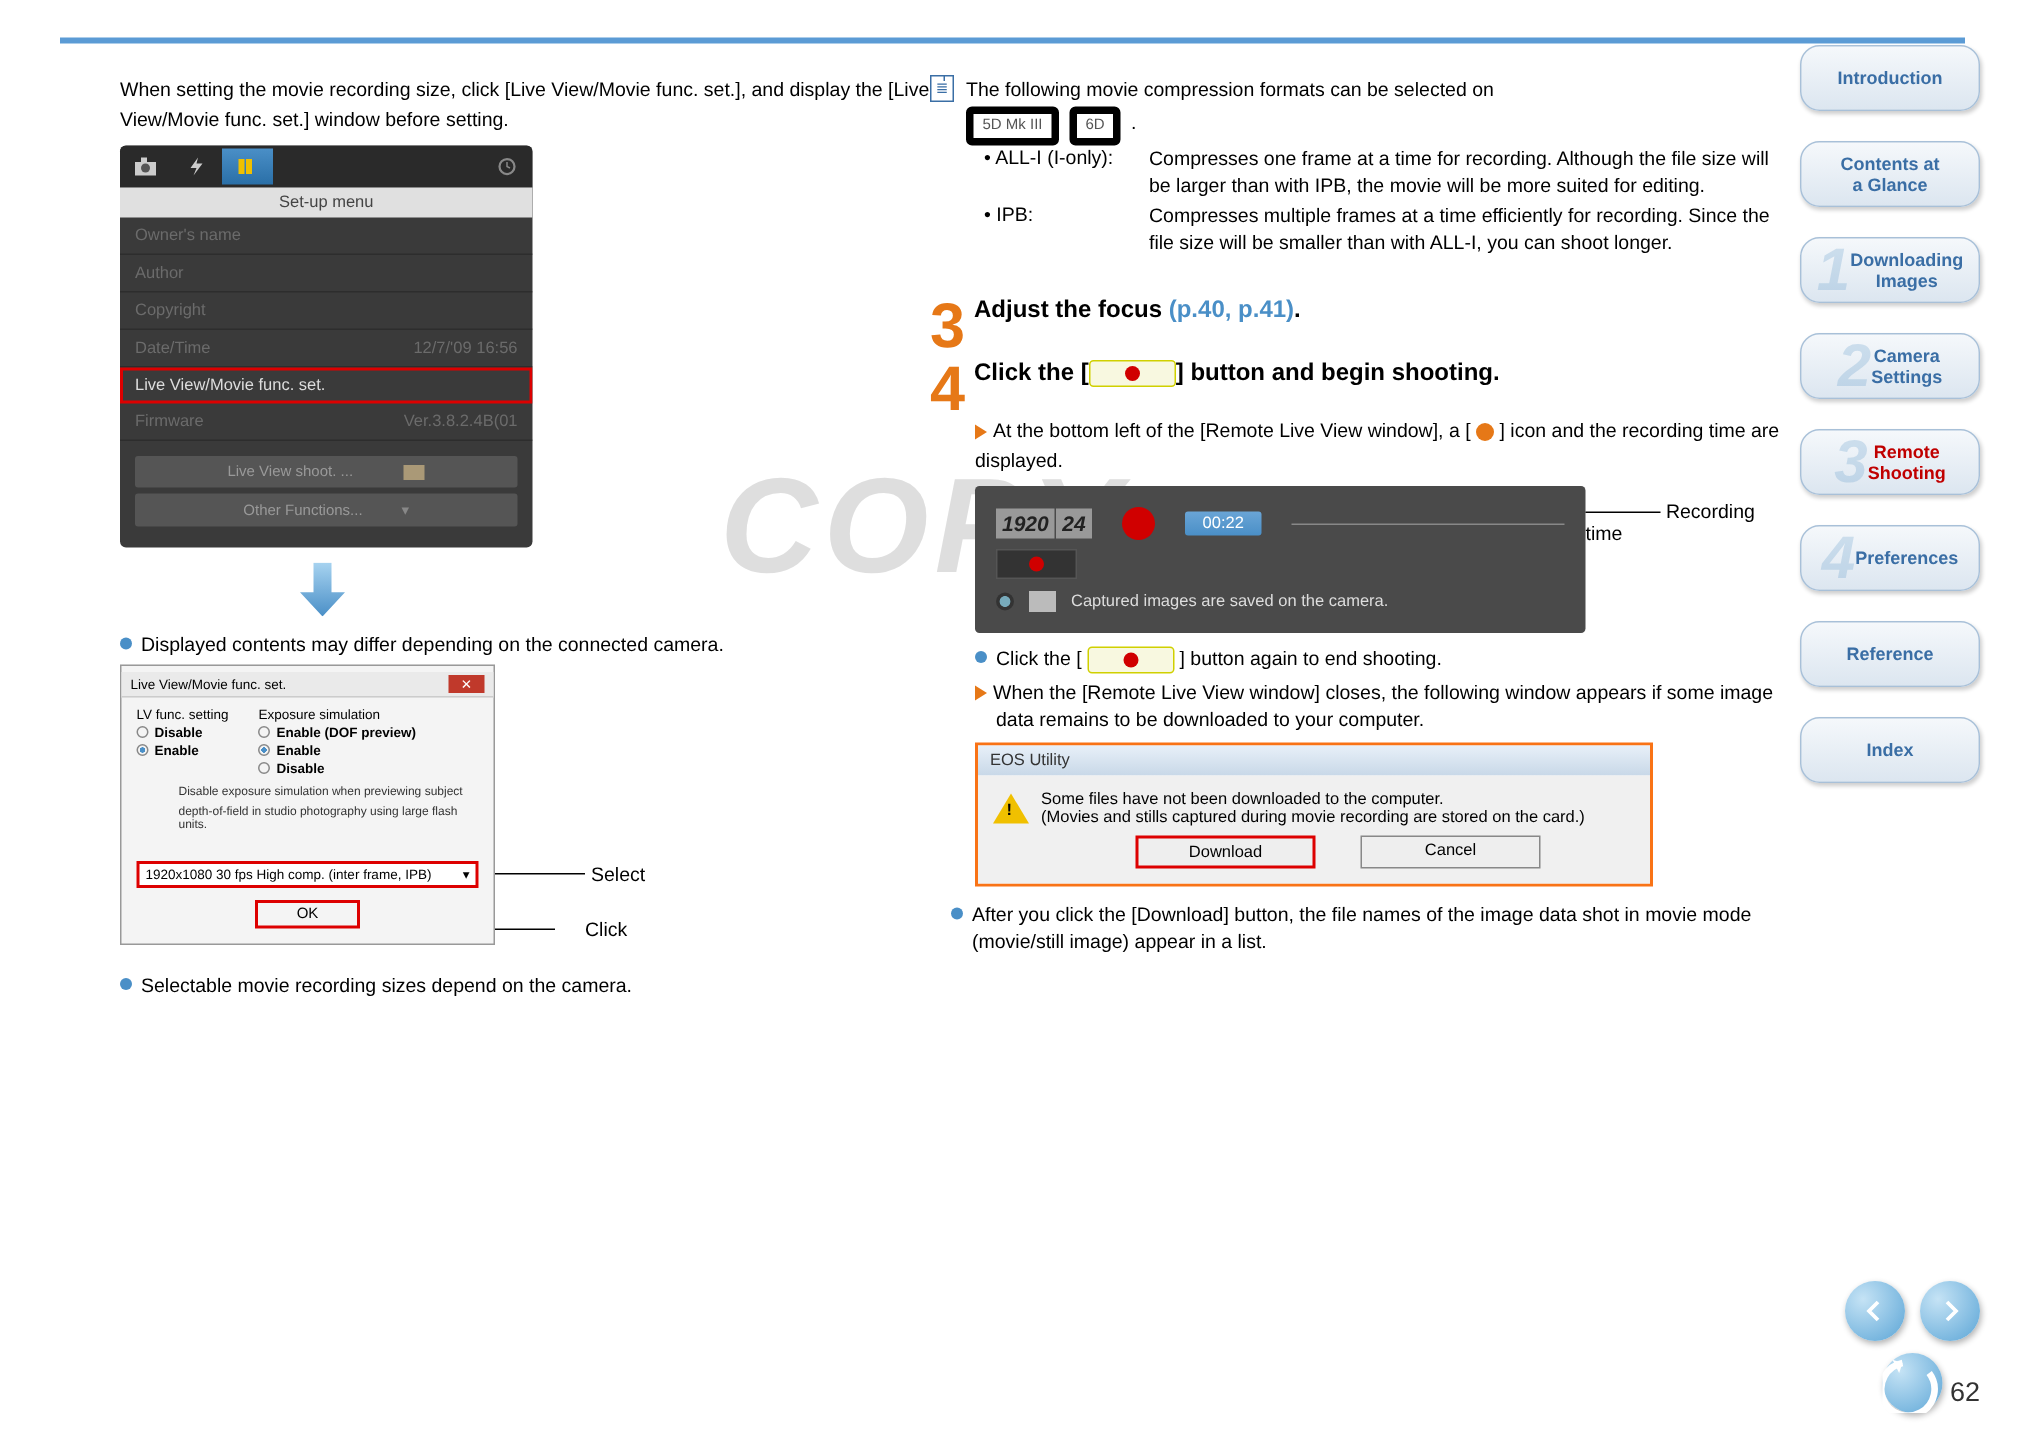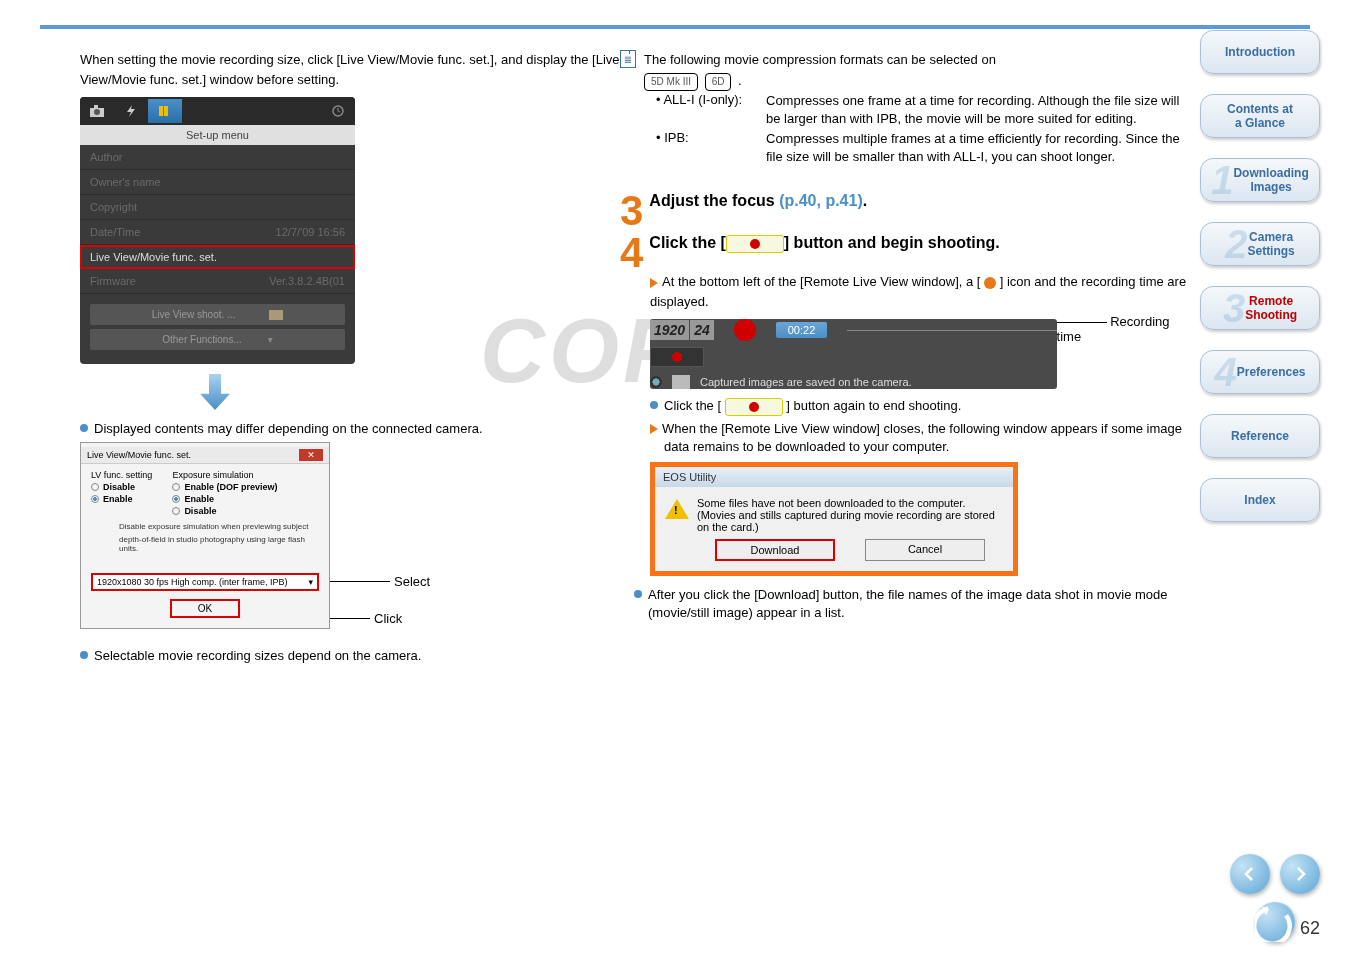--- a/index.html
+++ b/index.html
@@ -41,51 +41,51 @@
   .dialog-select { margin: 14px 10px 0; border: 2px solid #d00; padding: 2px 4px; background: #fff; display: flex; align-items: center; }
   .dialog-ok { margin: 8px auto 0; width: 70px; border: 2px solid #d00; text-align: center; padding: 2px; font-size: 10px; display:block;}
   
   .callout-row { display: flex; align-items: center; }
   .callout-line { width: 60px; height: 1px; background: #000; }
   .callout-short { width: 40px; height: 1px; background: #000; }
   
   .info-icon { width: 16px; height: 18px; border: 1px solid #3a6ea5; display: inline-flex; align-items: center; justify-content: center; color: #3a6ea5; flex-shrink: 0; margin-right: 8px; font-size:10px; position:relative;}
   .info-icon::before { content:""; position:absolute; top:-1px; left:-1px; width:8px; height:3px; border:1px solid #3a6ea5; border-bottom:none; background:#fff;}
   
-  .model-tag { display: inline-block; border: 1px solid #000000; border-radius: 4px; padding: 0 6px; font-size: 10px; color: #555; margin-right: 3px; }
+  .model-tag { display: inline-block; border: 5px solid #000000; border-radius: 4px; padding: 0 6px; font-size: 10px; color: #555; margin-right: 3px; }
   
   .codec-list { padding-left: 12px; }
   .codec-row { display: flex; margin-bottom: 2px; }
   .codec-label { width: 110px; flex-shrink: 0; }
   .codec-desc { flex: 1; line-height: 1.4; }
   
   .step-num { font-size: 42px; font-weight: bold; color: #e67817; float: left; line-height: 0.9; margin-right: 6px; }
   .step-title { font-size: 16px; font-weight: bold; }
   .step-block { clear: both; margin-top: 24px; }
   
   .link-blue { color: #4a8fc7; }
   
   .arrow-right { display: inline-block; width: 0; height: 0; border-top: 5px solid transparent; border-bottom: 5px solid transparent; border-left: 8px solid #e67817; margin-right: 4px; vertical-align: middle; }
   
   .rec-icon { display: inline-flex; align-items: center; width: 58px; height: 18px; border: 1px solid #d0d000; border-radius: 3px; background: #f8f8e0; vertical-align: middle; }
   .rec-icon .dot { width: 10px; height: 10px; border-radius: 50%; background: #d00000; margin: 0 auto; }
   .rec-icon-small { width: 12px; height: 12px; border-radius: 50%; background: #e67817; display: inline-block; vertical-align: middle; }
   
-  .rec-panel { width: 430px; background: #4a4a4a; border-radius: 3px; padding: 0; margin: 8px 0 8px 30px; }
+  .rec-panel { width: 430px; background: #4a4a4a; border-radius: 3px; padding: 14px; margin: 8px 0 8px 30px; }
   .rec-top { display: flex; align-items: center; gap: 20px; }
   .res-badge { background: #999; color: #222; padding: 2px 4px; font-size: 14px; font-weight: bold; font-style: italic; }
   .rec-dot-big { width: 22px; height: 22px; border-radius: 50%; background: #d00000; }
   .time-badge { background: linear-gradient(#6aa5d6, #4a8fc7); color: #fff; padding: 2px 12px; font-size: 11px; border-radius: 2px; }
   .rec-box { width: 54px; height: 20px; background: #333; border: 1px solid #555; margin-top: 6px; display: flex; align-items: center; justify-content: center; }
   .rec-box .d { width: 10px; height: 10px; border-radius: 50%; background: #d00000; }
   .rec-bottom { display: flex; align-items: center; gap: 10px; margin-top: 8px; color: #ddd; font-size: 11px; }
   .rec-radio { width: 12px; height: 12px; border-radius: 50%; background: radial-gradient(#7ab 40%, #333 45%); }
   .mem-icon { width: 18px; height: 14px; background: #bbb; display:inline-block; position:relative;}
   
-  .eos-dialog { width: 368px; border: 5px solid #f97316; }
+  .eos-dialog { width: 452px; border: 2px solid #f97316; }
   .eos-title { background: linear-gradient(#e8f0f8, #c8d8e8); padding: 4px 8px; font-size: 11px; color: #333; }
   .eos-body { background: #f0f0f0; padding: 10px; display: flex; gap: 8px; align-items: flex-start; }
   .warn-icon { width: 0; height: 0; border-left: 12px solid transparent; border-right: 12px solid transparent; border-bottom: 20px solid #f0c000; position: relative; flex-shrink: 0; margin-top:2px;}
   .warn-icon::after { content: "!"; position: absolute; left: -3px; top: 5px; font-size: 11px; font-weight: bold; color: #000; }
   .eos-buttons { display: flex; gap: 30px; justify-content: center; margin-top: 6px; }
   .eos-btn { width: 120px; text-align: center; padding: 3px; font-size: 11px; background: #eee; border: 1px solid #888; }
   .eos-btn.hl { border: 2px solid #d00; }
   .side-btn { width: 120px; height: 44px; background: linear-gradient(#f5f8fb, #dce6f0); border: 1px solid #a8c0d8; border-radius: 13px; display: flex; align-items: center; justify-content: center; text-align: center; font-size: 12px; font-weight: bold; color: #3a6ea5; margin-bottom: 20px; box-shadow: 1px 2px 3px rgba(0,0,0,0.2); position: relative; line-height:1.2;}
   .side-btn.active { color: #c00000; }
   .side-num { position: absolute; font-size: 40px; font-weight: bold; color: rgba(90,150,200,0.25); font-style: italic; z-index: 0; }
@@ -135,25 +135,25 @@
       <div class="tab" style="margin-left:auto">
           <svg viewBox="0 0 16 14">
             <circle cx="8" cy="7" r="5" fill="none" stroke="#888" stroke-width="1.5"></circle>
             <path d="M8 4v3l2 1" stroke="#888" fill="none"></path>
           </svg>
         </div>
     </div>
     <div class="menu-header">Set-up menu</div>
     <div id="menu-rows">
         <div class="menu-row">
+          <span>Owner's name</span>
+          <span></span>
+        </div>
+        <div class="menu-row">
           <span>Author</span>
-          <span></span>
-        </div>
-        <div class="menu-row">
-          <span>Owner's name</span>
           <span></span>
         </div>
         <div class="menu-row">
           <span>Copyright</span>
           <span></span>
         </div>
         <div class="menu-row">
           <span>Date/Time</span>
           <span>12/7/'09 16:56</span>
         </div>
@@ -228,21 +228,21 @@
       </div>
       <div class="dialog-ok">OK</div>
     </div>
     <div style="padding-top:132px;">
       <div class="callout-row">
           <div class="callout-line"></div>
           <span style="margin-left:4px">Select</span>
         </div>
       <div class="callout-row" style="margin-top:22px">
           <div class="callout-short"></div>
-          <span style="margin-left:4px">Click</span>
+          <span style="margin-left:20px">Click</span>
         </div>
     </div>
   </div>
 
   <p class="bullet-line bullet-blue" style="margin-top:18px">Selectable movie recording sizes depend on the camera.</p>
 </div>
 
 <div class="right-col">
   <div style="display:flex; align-items:flex-start;">
     <span class="info-icon">≣</span>

